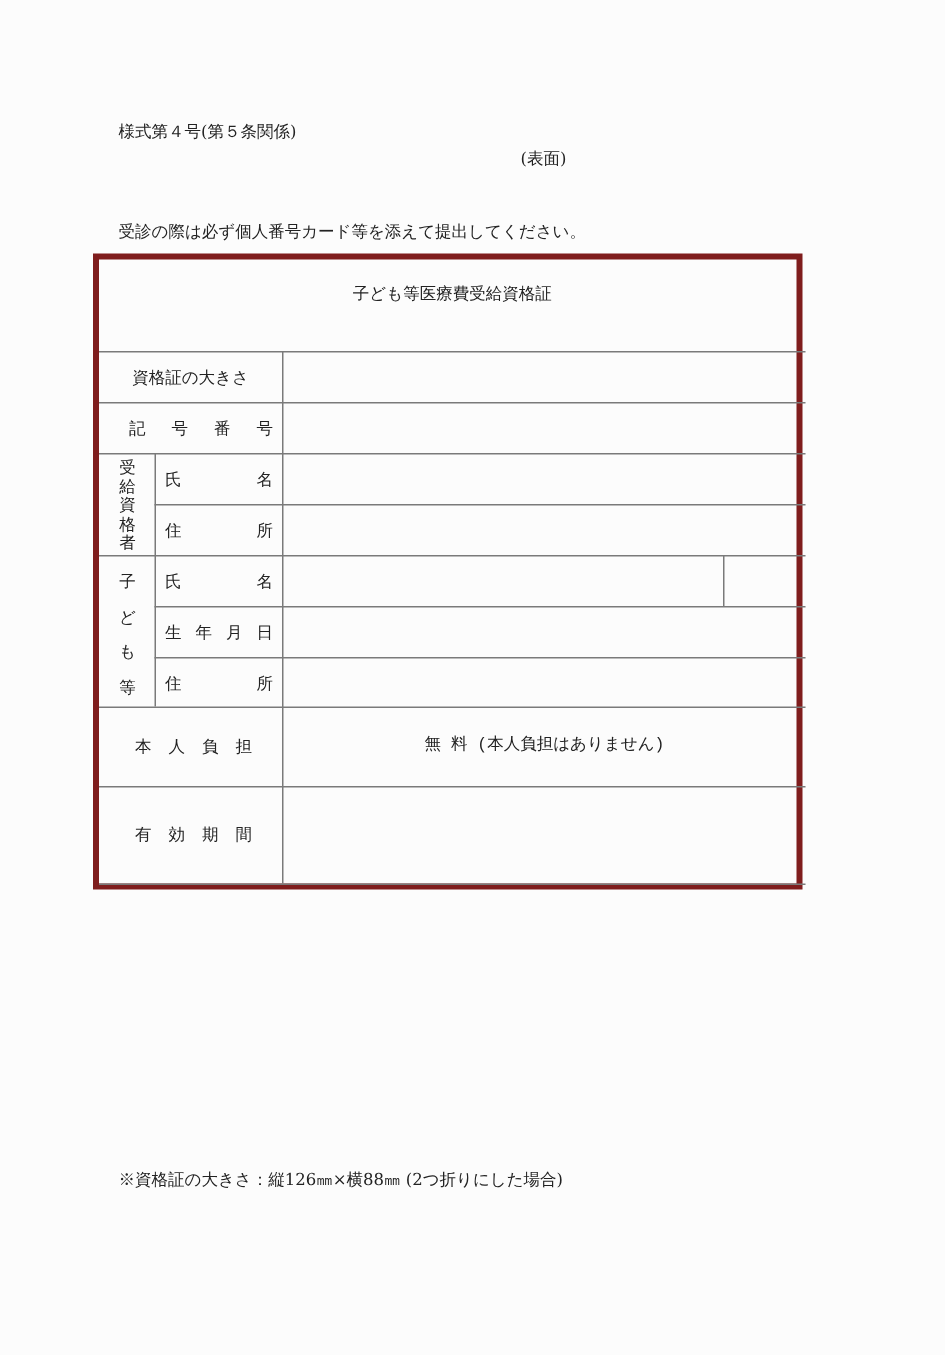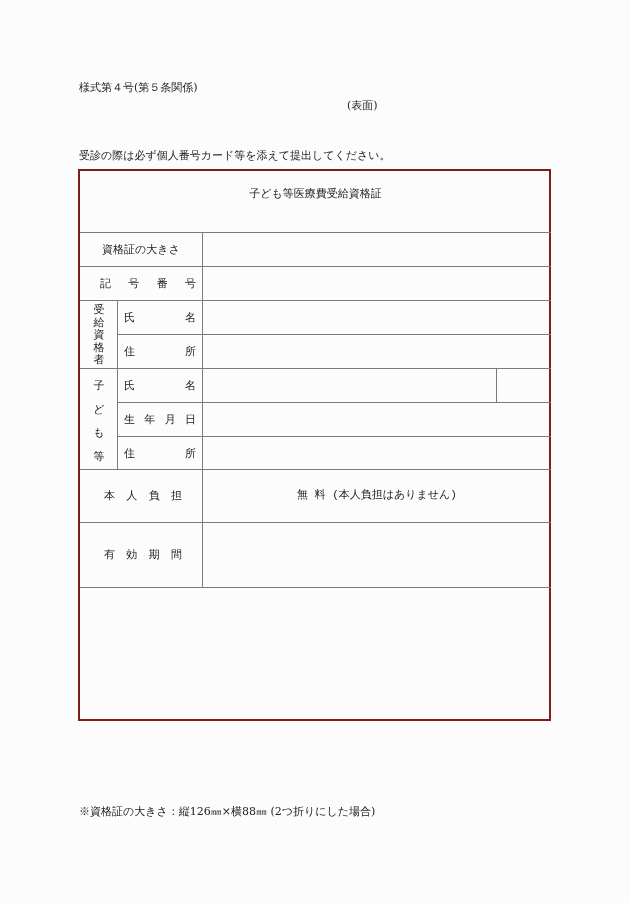--- a/index.html
+++ b/index.html
@@ -9,25 +9,25 @@
       position: relative;
       font-family: "DejaVu Serif", "Liberation Serif", serif;
       color: #222;
       overflow: hidden;
     }
     .abs { position: absolute; }
     .txt { font-size: 11px; white-space: nowrap; line-height: 1; }
     .form-no { left: 79px; top: 82px; }
     .side-label { left: 314px; top: 100px; margin-left: 33px; }
     .notice { left: 79px; top: 150px; font-family: Liberation Serif, serif; }
-    .footnote { left: 79px; top: 781px; margin-top: 25px; }
+    .footnote { left: 79px; top: 781px; }
 
     .frame {
-      left: 78px; top: 169px; width: 473px; height: 552px;
-      border: 2px solid #7f1d1d; box-sizing: border-box;
+      left: 62px; top: 169px; width: 473px; height: 424px;
+      border: 4px solid #7f1d1d; box-sizing: border-box;
     }
     .hline { position: absolute; height: 1px; background: #7a7a7a; }
     .vline { position: absolute; width: 1px; background: #7a7a7a; }
 
     .center { position: absolute; text-align: center; font-size: 11px; line-height: 1; white-space: nowrap; }
     .cell-label { position: absolute; font-size: 11px; line-height: 1; white-space: nowrap; }
     .spread { display: flex; justify-content: space-between; }
     .vert {
       position: absolute; font-size: 11px; line-height: 1;
       display: flex; flex-direction: column; align-items: center;

